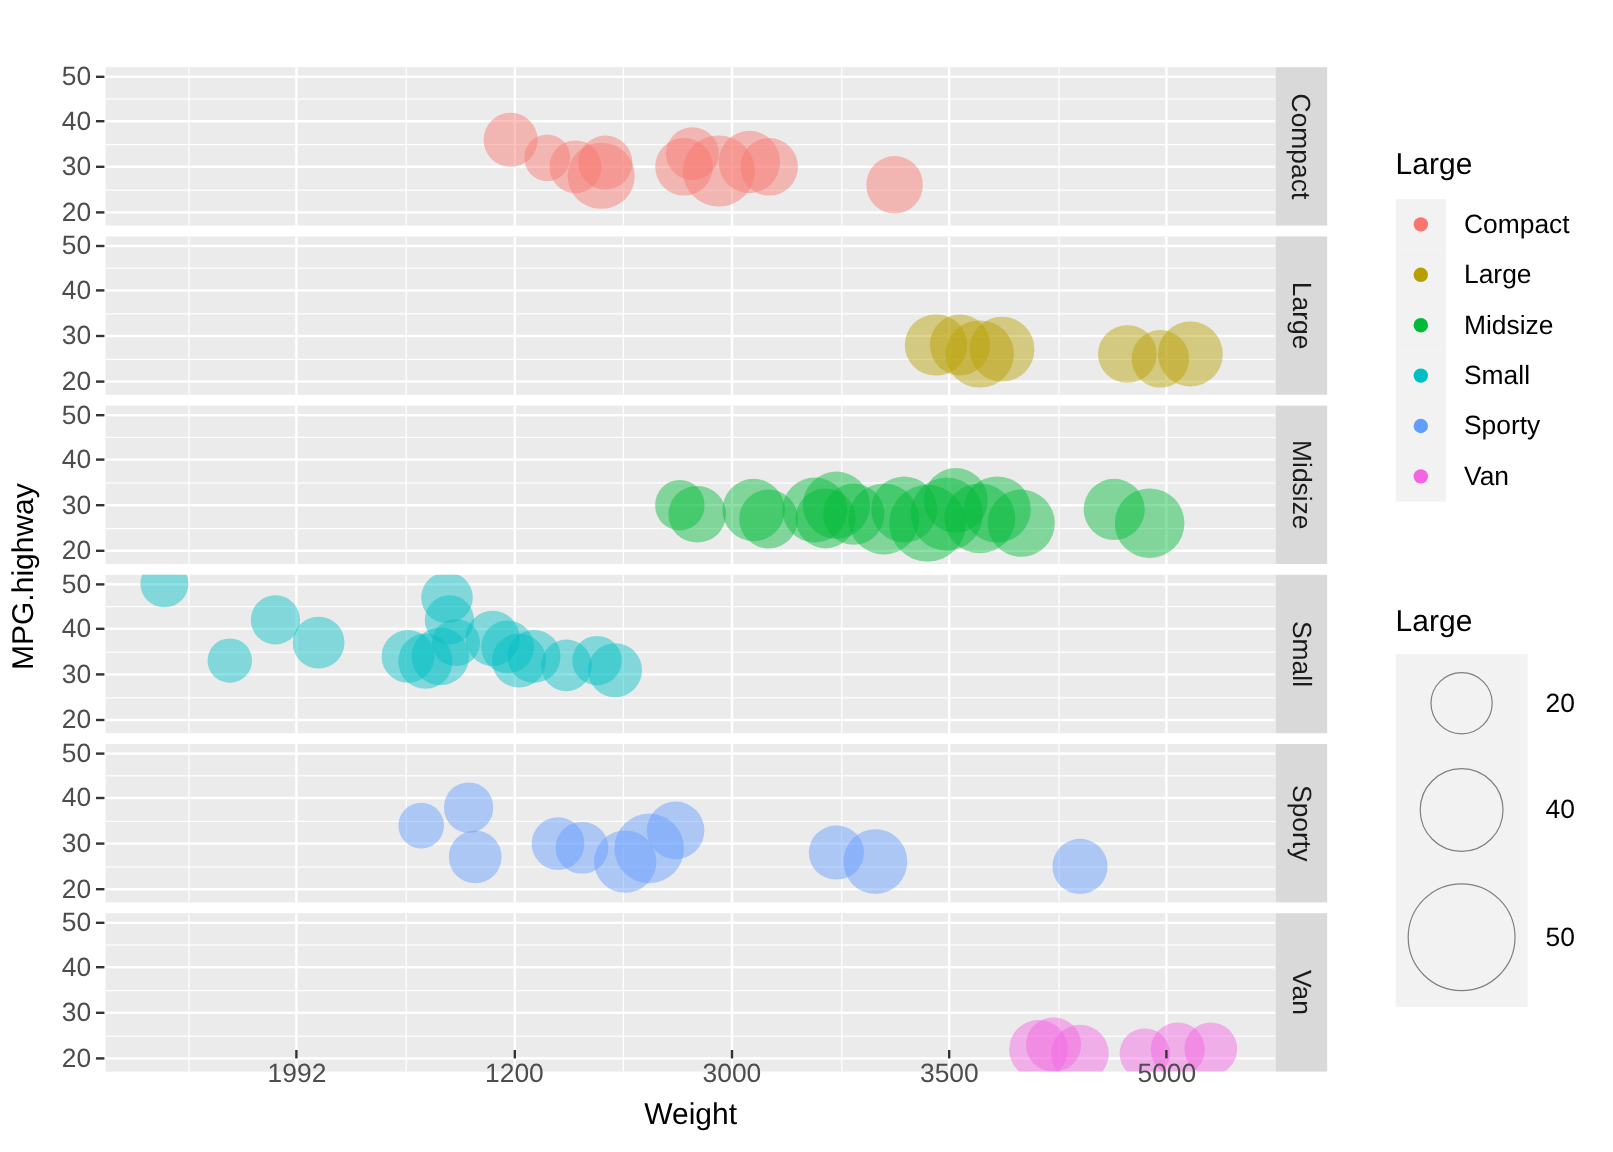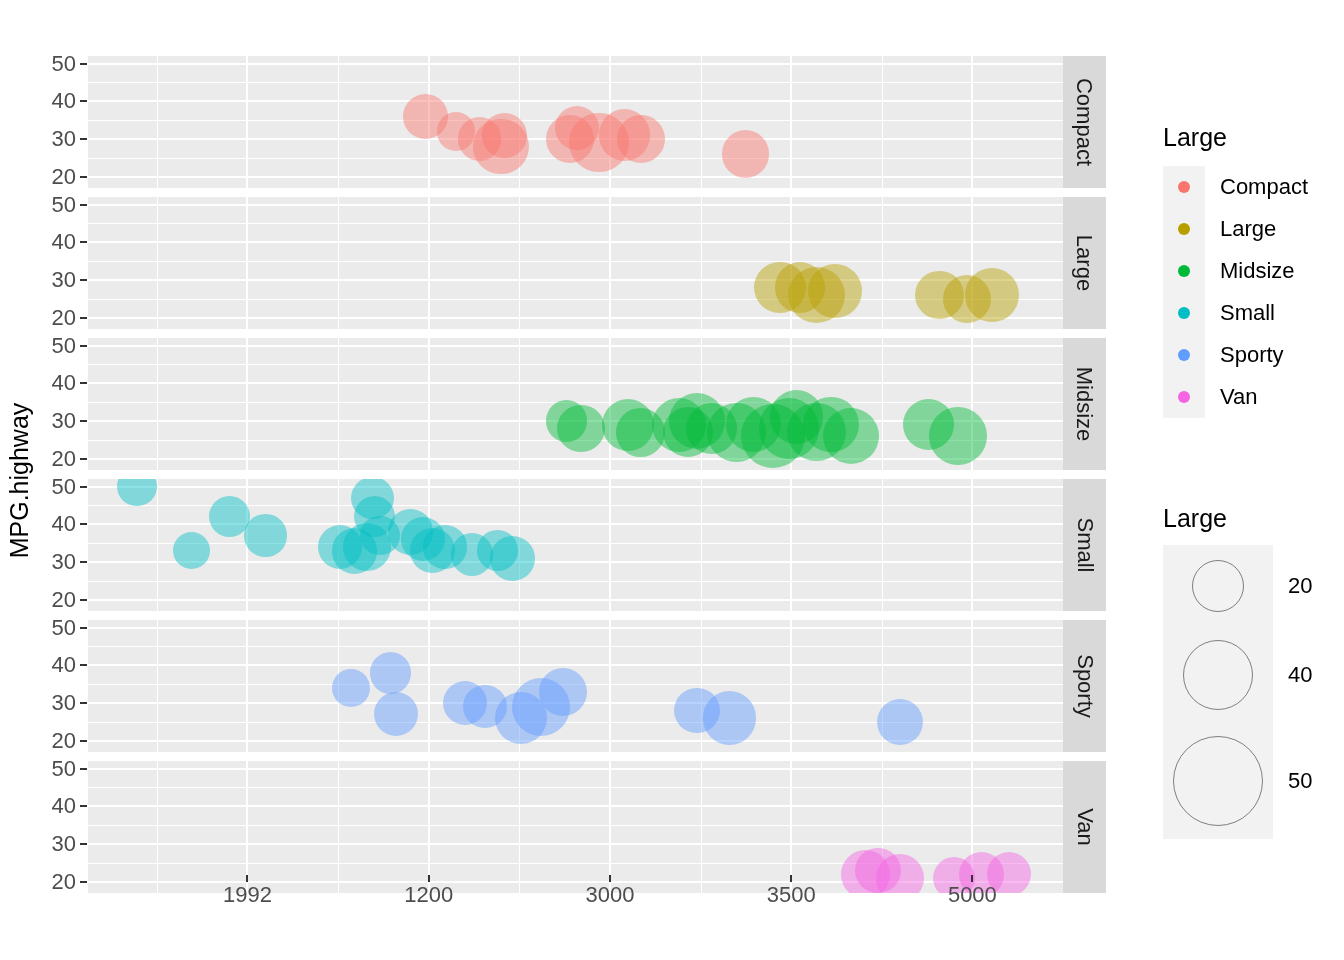--- a/index.html
+++ b/index.html
@@ -168,20 +168,21 @@
 </style>
 </head>
 <body>
 
 <div id="root">
 
   <div class="y-axis-title">
     <span>MPG.highway</span>
   </div>
 
+  <div class="x-axis-title">Weight</div>
 
   <div id="panels">
       <div class="panel" style="left: 88px; top: 56px; width: 975px; height: 132px;">
         <div class="grid-minor-x" style="left: 68.8662px;"></div>
         <div class="grid-minor-x" style="left: 250.093px;"></div>
         <div class="grid-minor-x" style="left: 431.32px;"></div>
         <div class="grid-minor-x" style="left: 612.546px;"></div>
         <div class="grid-minor-x" style="left: 793.773px;"></div>
         <div class="grid-major-x" style="left: 158.48px;"></div>
         <div class="grid-major-x" style="left: 339.706px;"></div>

